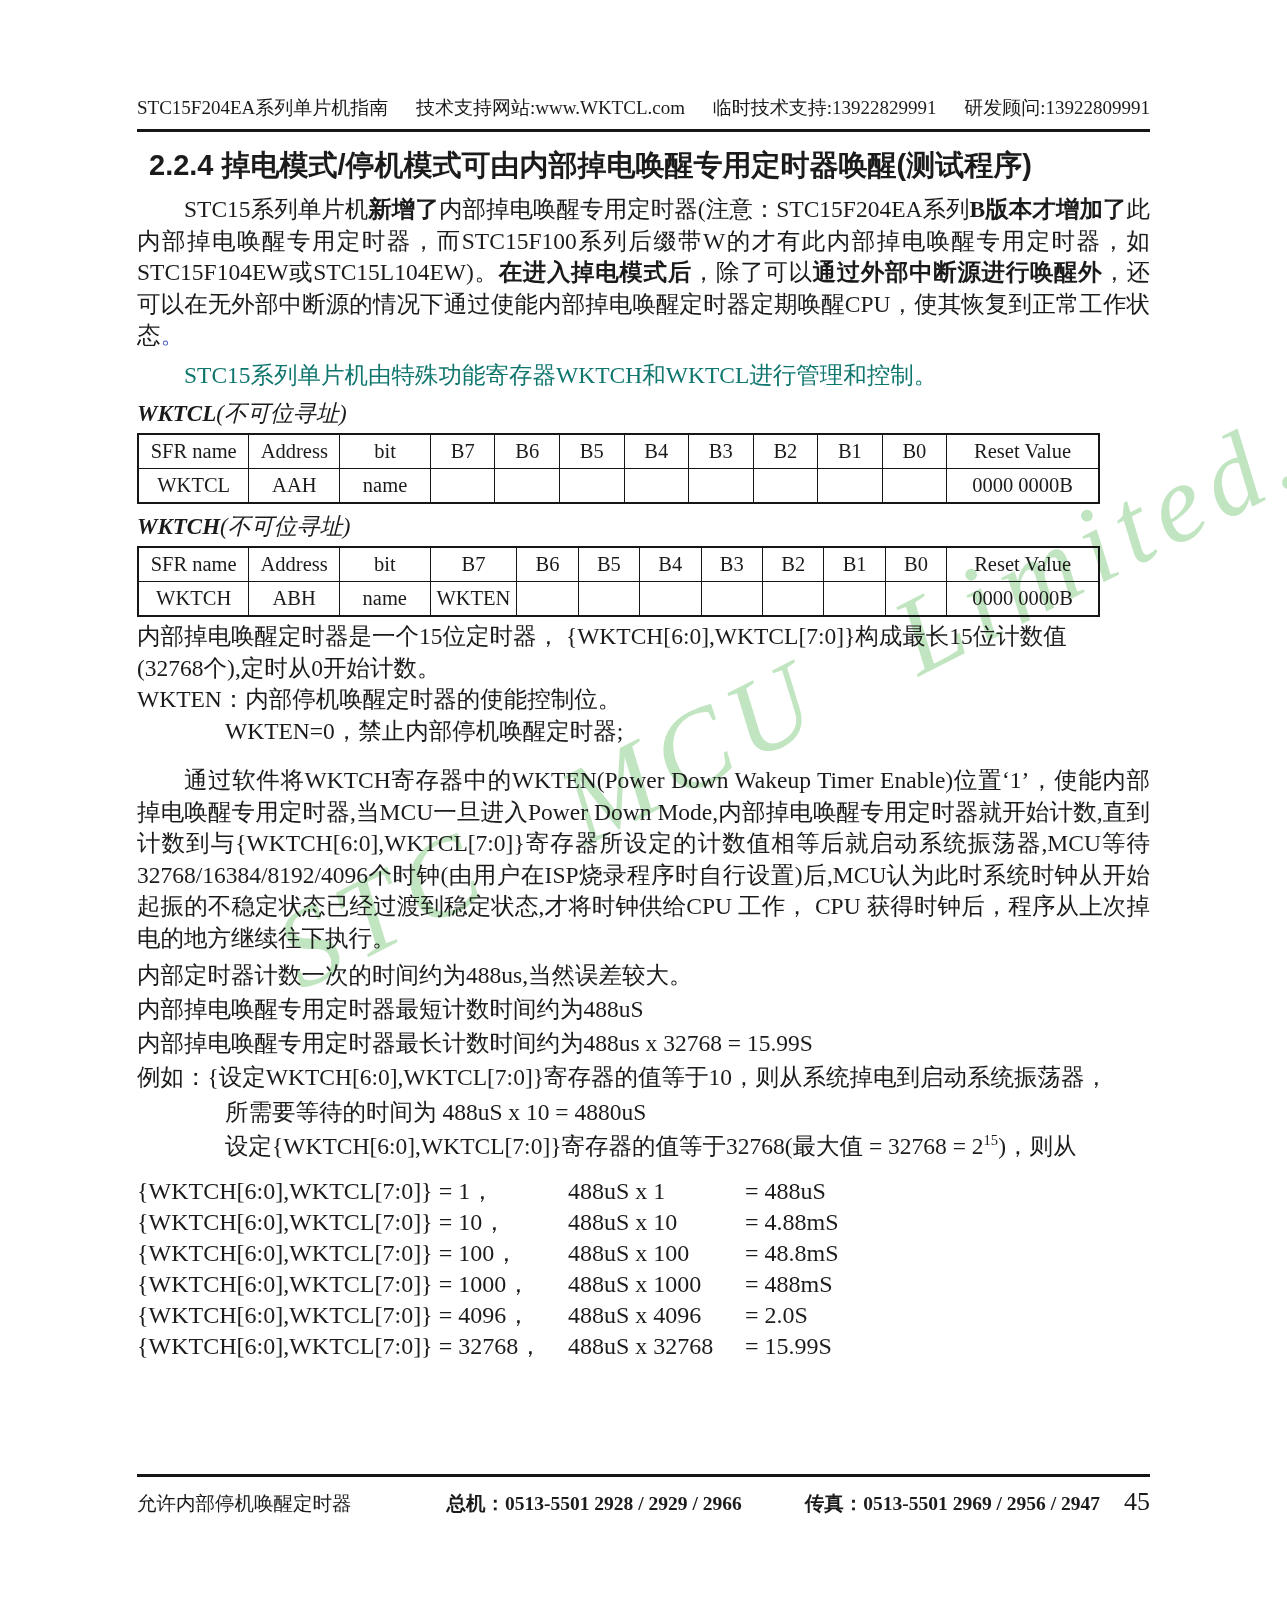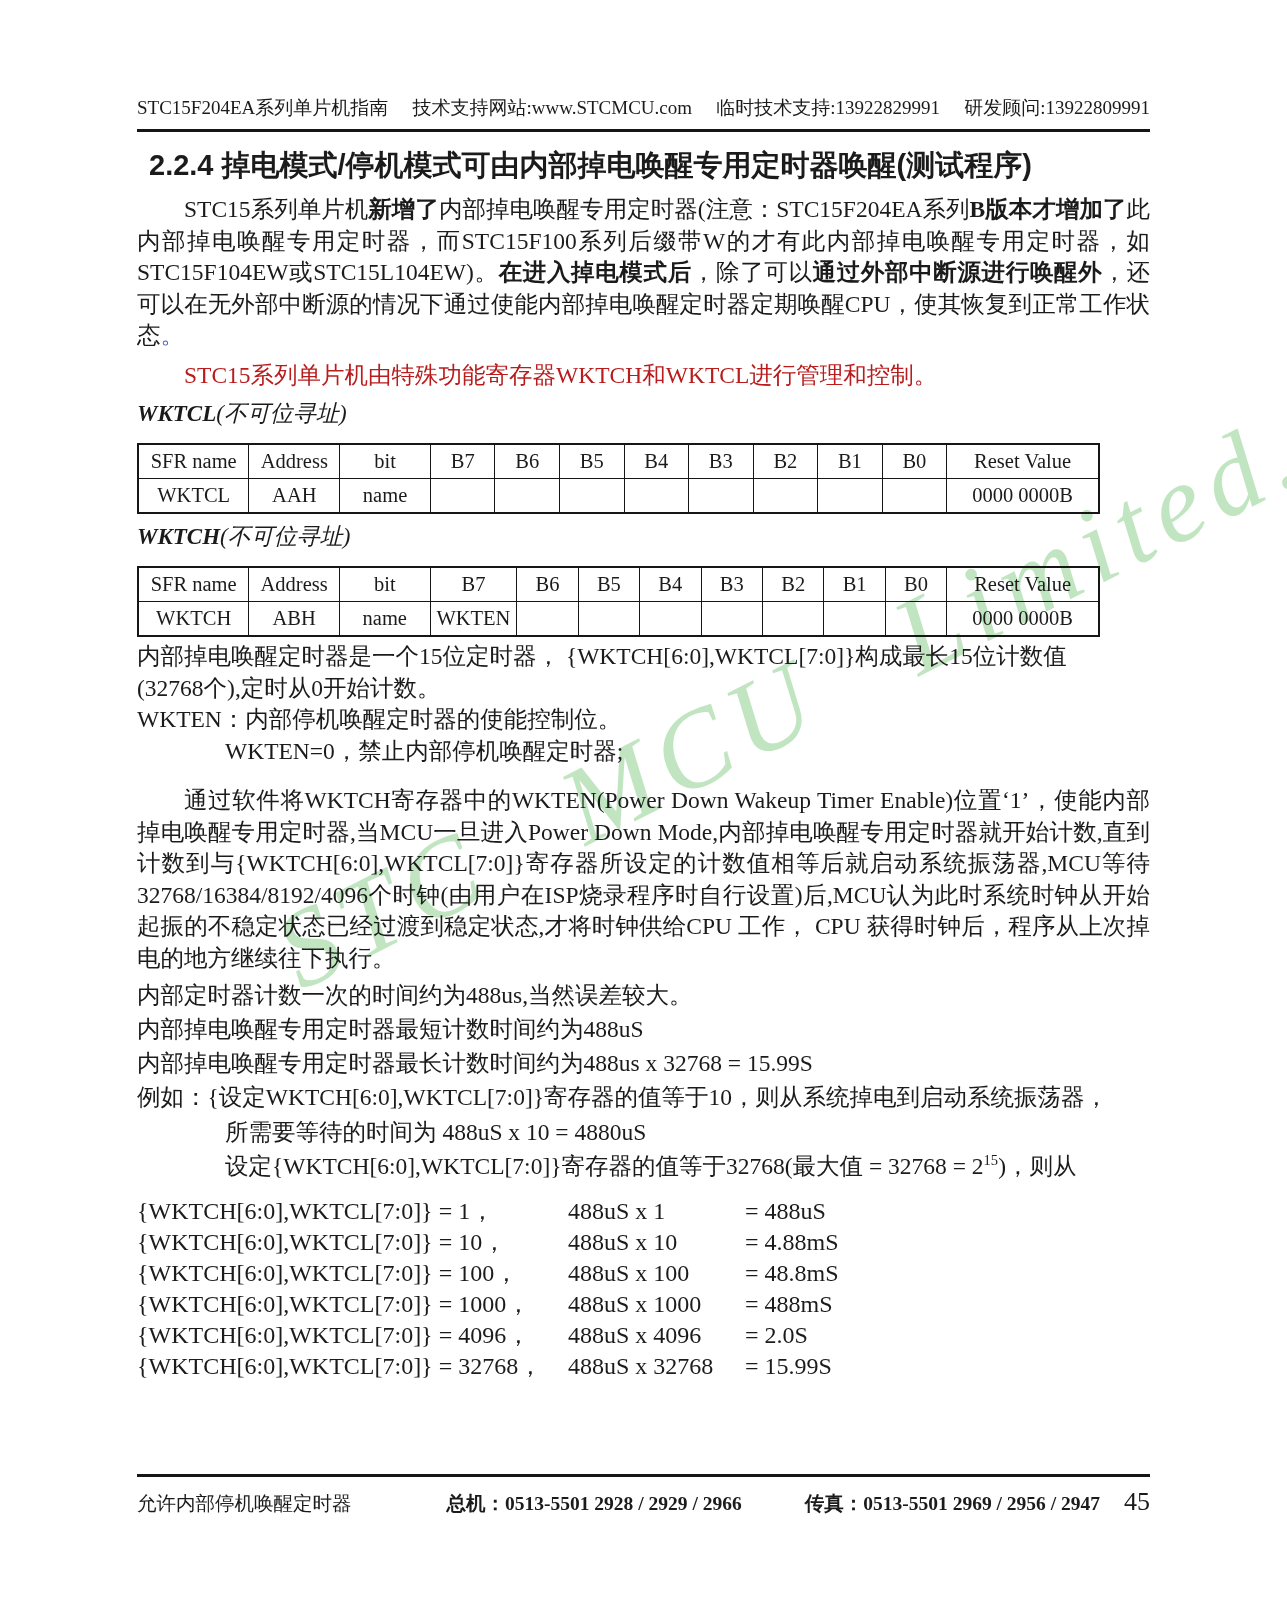--- a/index.html
+++ b/index.html
@@ -8,24 +8,24 @@
   .watermark{position:absolute;z-index:0;left:285px;top:895px;transform:rotate(-27deg);transform-origin:0 50%;
         font-style:italic;font-size:110px;letter-spacing:10px;word-spacing:62px;white-space:nowrap;
         color:#98d498;opacity:.6;font-family:"Liberation Serif","DejaVu Serif",serif;}
   .content{position:relative;z-index:1;padding:96px 137px 0 137px;}
   .hdr{display:flex;justify-content:space-between;align-items:center;font-size:19px;line-height:24px;
         border-bottom:3px solid #161616;padding-bottom:9px;}
   h1.sec{margin:13px 0 0 12px;font-family:"Liberation Sans","DejaVu Sans",sans-serif;font-weight:bold;
         font-size:29px;line-height:40px;letter-spacing:0;}
   .para{font-size:23.5px;line-height:31.5px;text-align:justify;text-indent:47px;margin:9px 0 0 0;}
   .para .b{font-weight:bold;}
-  .bluepara{color:#b91c1c;font-size:23.5px;line-height:31.5px;text-indent:47px;margin:8px 0 0 0;}
+  .bluepara{color:#0f766e;font-size:23.5px;line-height:31.5px;text-indent:47px;margin:8px 0 0 0;}
   .reglabel{margin:8px 0 0 0;font-size:23px;line-height:30px;font-style:italic;}
   .reglabel .rb{font-weight:bold;}
-  table.reg{border-collapse:collapse;margin-top:14px;border:2px solid #161616;table-layout:fixed;width:963px;}
+  table.reg{border-collapse:collapse;margin-top:4px;border:2px solid #161616;table-layout:fixed;width:963px;}
   table.reg td{border:1px solid #161616;text-align:center;vertical-align:middle;height:33px;
         font-size:20.5px;padding:0 2px;overflow:hidden;white-space:nowrap;}
   .bodyline{font-size:23.5px;line-height:31.5px;margin:0;}
   .mt4{margin-top:4px;}
   .ind88{padding-left:88px;}
   .p3{margin-top:18px;}
   .timing{margin-top:4px;}
   .tline{font-size:23.5px;line-height:34px;margin:0;}
   .exline{font-size:23.5px;line-height:34.5px;margin:0;}
   sup{font-size:0.62em;vertical-align:super;line-height:0;}
@@ -43,21 +43,21 @@
 <body>
 
 <div class="page">
 
   <div class="watermark">STC MCU Limited.</div>
 
   <div class="content">
 
     <div class="hdr">
       <span>STC15F204EA系列单片机指南</span>
-      <span>技术支持网站:www.STCMCU.com</span>
+      <span>技术支持网站:www.WKTCL.com</span>
       <span>临时技术支持:13922829991</span>
       <span>研发顾问:13922809991</span>
     </div>
 
     <h1 class="sec">2.2.4  掉电模式/停机模式可由内部掉电唤醒专用定时器唤醒(测试程序)</h1>
 
     <p class="para"><span>STC15系列单片机</span><span class="b">新增了</span><span>内部掉电唤醒专用定时器(注意：STC15F204EA系列</span><span class="b">B版本才增加了</span><span>此内部掉电唤醒专用定时器，而STC15F100系列后缀带W的才有此内部掉电唤醒专用定时器，如STC15F104EW或STC15L104EW)。</span><span class="b">在进入掉电模式后</span><span>，除了可以</span><span class="b">通过外部中断源进行唤醒外</span><span>，还可以在无外部中断源的情况下通过使能内部掉电唤醒定时器定期唤醒CPU，使其恢复到正常工作状态</span><span style="color: rgb(74, 95, 190);">。</span></p>
 
     <p class="bluepara">STC15系列单片机由特殊功能寄存器WKTCH和WKTCL进行管理和控制。</p>
 

